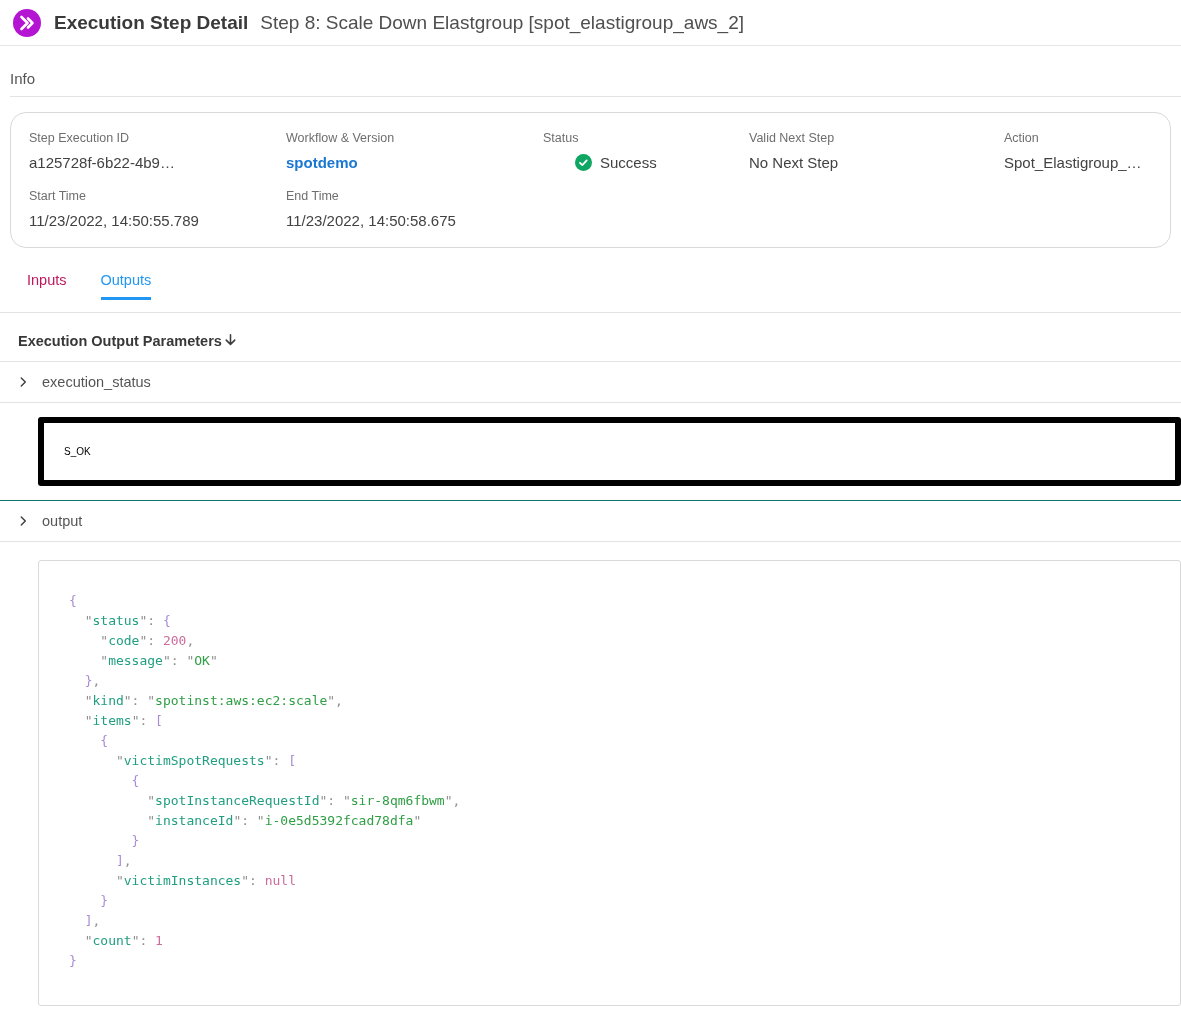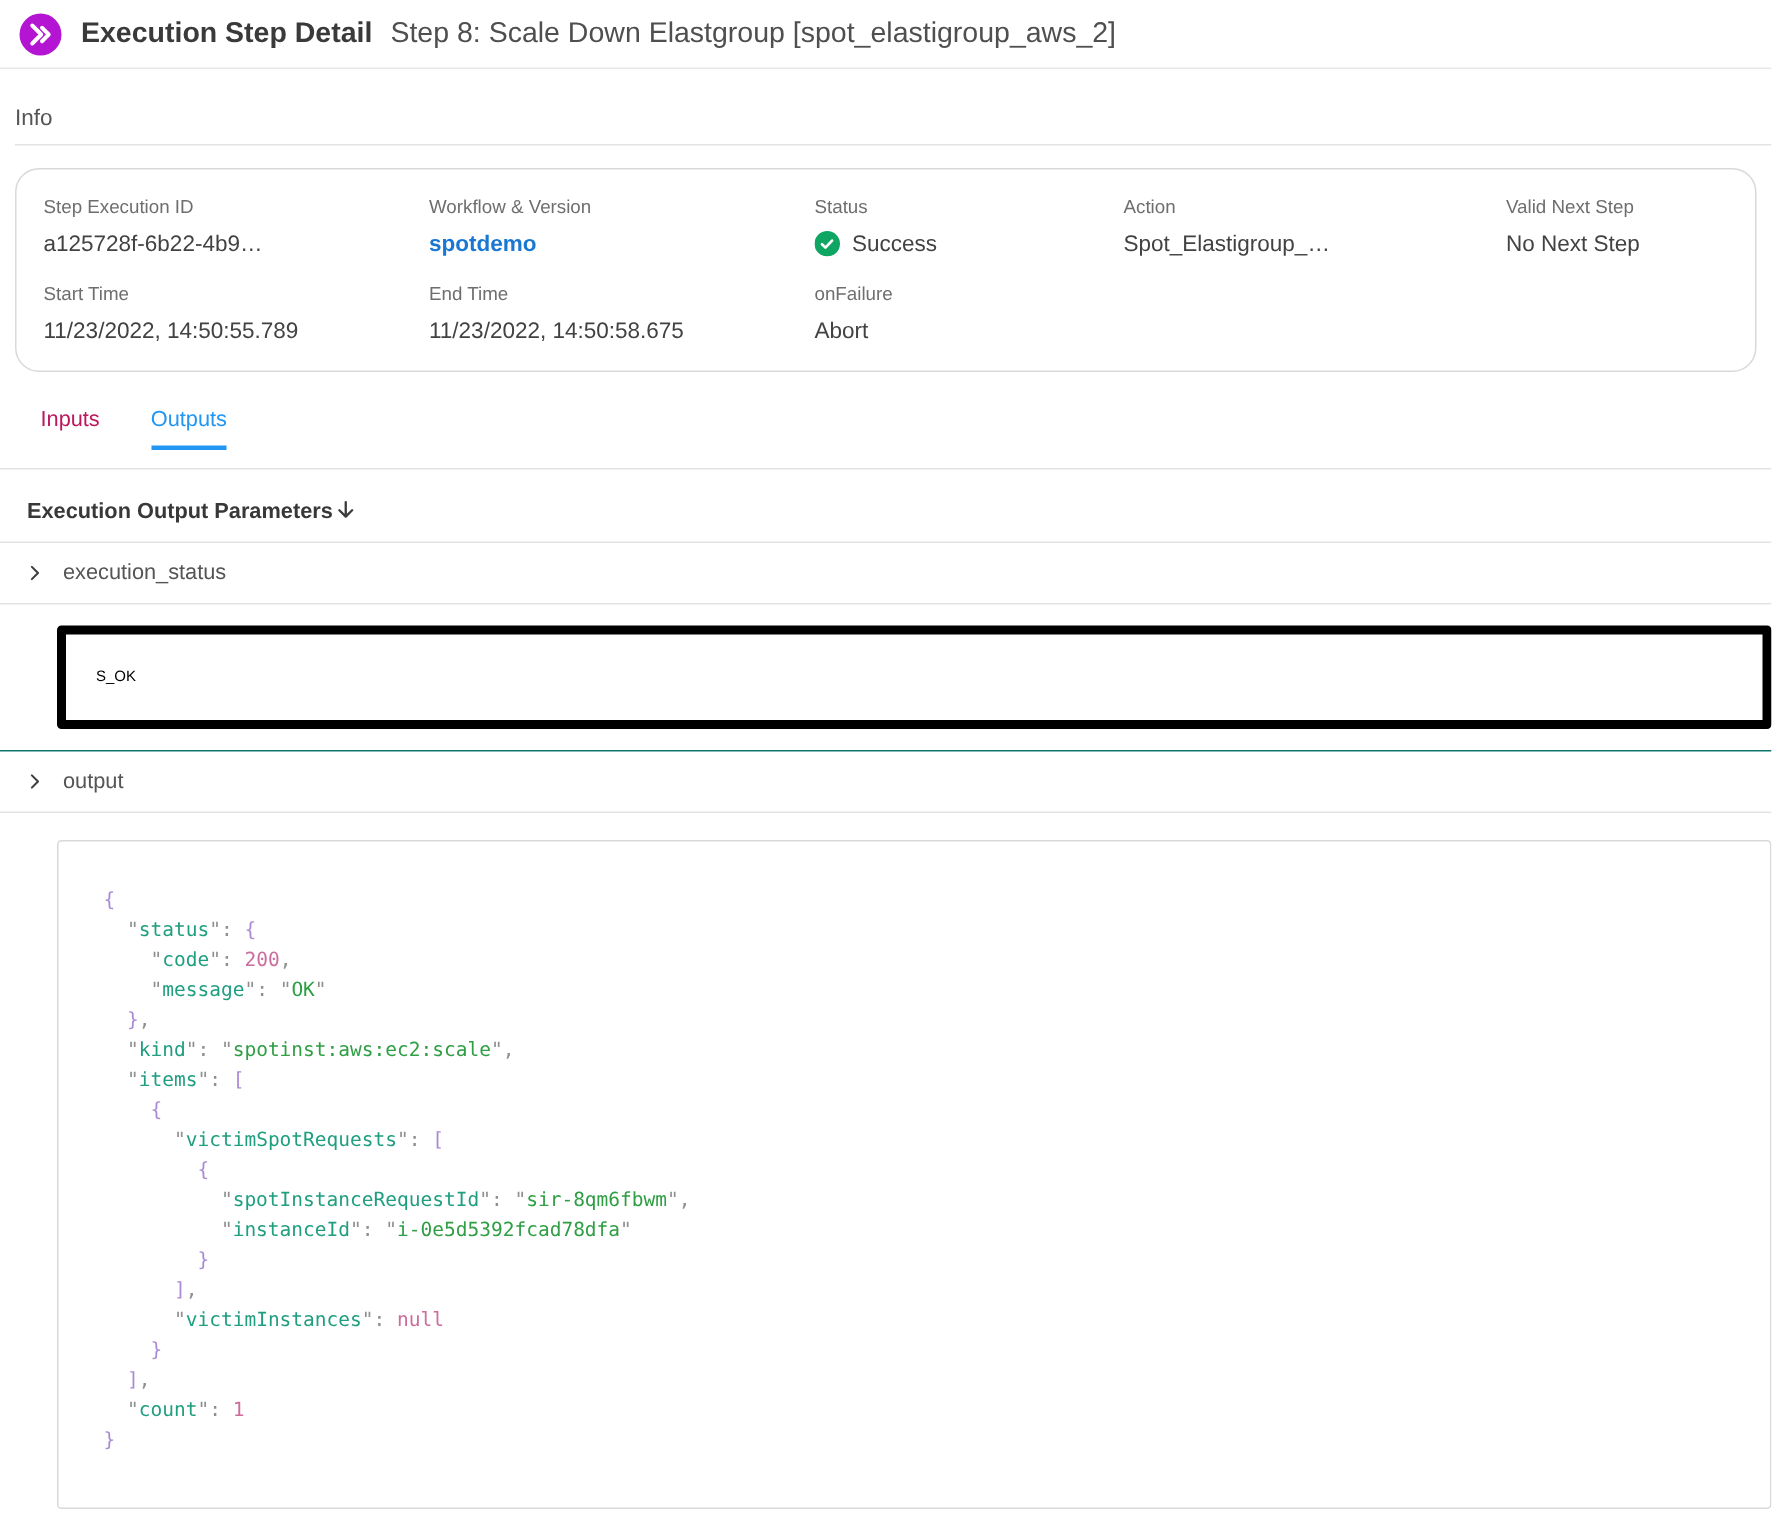--- a/index.html
+++ b/index.html
@@ -35,21 +35,21 @@
     border: 1px solid #d9d9d9;
     border-radius: 16px;
     padding: 18px 18px 18px 18px;
     display: grid;
     grid-template-columns: 257px 257px 206px 255px 1fr;
     row-gap: 18px;
   }
   .cell-label { font-size: 12.5px; color: #6e6e6e; margin-bottom: 9px; }
   .cell-value { font-size: 15px; color: #424242; }
   .cell-value.link { color: #1a78d2; font-weight: 600; cursor: pointer; }
-  .status-value { display: flex; align-items: center; gap: 8px; }
+  .status-value { display: flex; align-items: center; gap: 8px; margin-left: 32px; }
 
   
   .tabs { display: flex; padding-left: 10px; margin-top: 14px; }
   .tab {
     margin: 0 17px;
     padding: 10px 0 9px 0;
     font-size: 14.5px;
     color: #be185d;
     cursor: pointer;
   }
@@ -146,38 +146,34 @@
         <span>
           <svg width="17" height="17" viewBox="0 0 17 17" style="display:block">
             <circle cx="8.5" cy="8.5" r="8.5" fill="#0fa562"></circle>
             <path d="M5 8.8l2.3 2.3 4.4-4.7" stroke="#ffffff" stroke-width="1.8" fill="none" stroke-linecap="round" stroke-linejoin="round"></path>
           </svg>
         </span>
         <span>Success</span>
       </div>
     </div>
     <div>
+      <div class="cell-label">Valid Next Step</div>
+      <div class="cell-value">No Next Step</div>
+    </div>
+    <div>
       <div class="cell-label">Action</div>
       <div class="cell-value">Spot_Elastigroup_…</div>
     </div>
     <div>
-      <div class="cell-label">Valid Next Step</div>
-      <div class="cell-value">No Next Step</div>
-    </div>
-    <div>
       <div class="cell-label">Start Time</div>
       <div class="cell-value">11/23/2022, 14:50:55.789</div>
     </div>
     <div>
       <div class="cell-label">End Time</div>
       <div class="cell-value">11/23/2022, 14:50:58.675</div>
-    </div>
-    <div>
-      <div class="cell-label">onFailure</div>
-      <div class="cell-value">Abort</div>
     </div>
     <div></div>
   </div>
 
   <div class="tabs">
     <div class="tab">Inputs</div>
     <div class="tab active">Outputs</div>
   </div>
   <div class="tabs-rule"></div>
 

